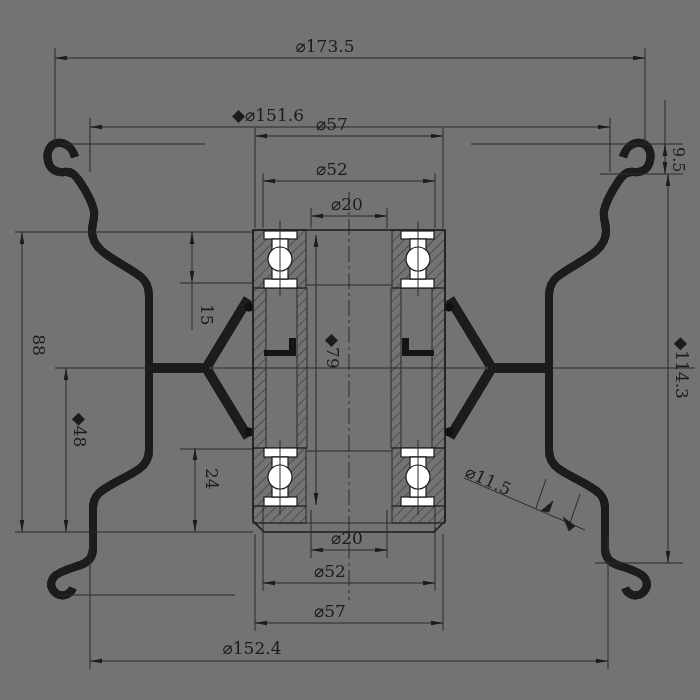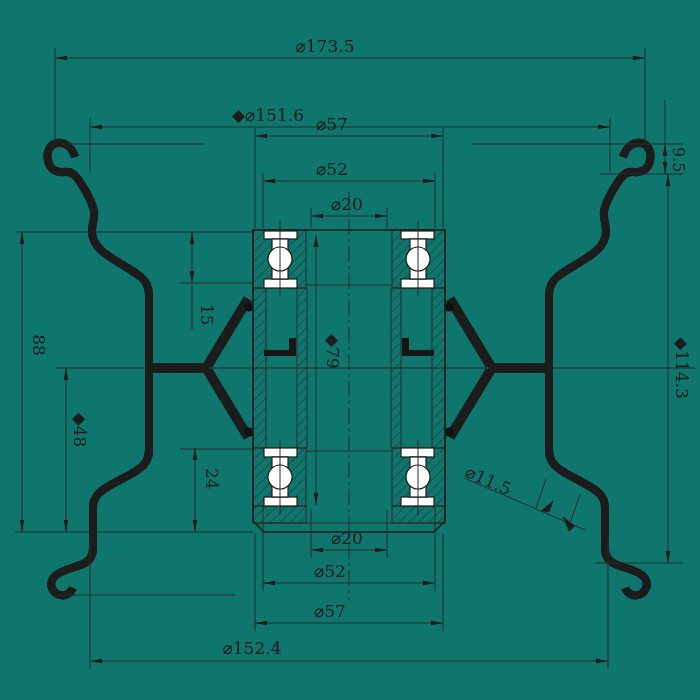--- a/index.html
+++ b/index.html
@@ -1,16 +1,16 @@
 <!DOCTYPE html>
 <html><head>
 <meta charset="utf-8">
 <style>
   html,body{margin:0;padding:0;background:#fff;}
-  .stage{position:relative;width:700px;height:700px;background:#0f766e;font-family:"DejaVu Serif","Liberation Serif",serif;}
+  .stage{position:relative;width:700px;height:700px;background:#737373;font-family:"DejaVu Serif","Liberation Serif",serif;}
   svg{display:block}
   .thin{stroke:#2a2a2a;stroke-width:1;fill:none;}
   .dimtxt{fill:#1c1c1c;font-size:17px;font-family:"DejaVu Serif","Liberation Serif",serif;}
   .dimtxt.small{font-size:16px;}
 </style>
 </head>
 <body>
 
 <div class="stage">
 <svg width="700" height="700" viewBox="0 0 700 700">

